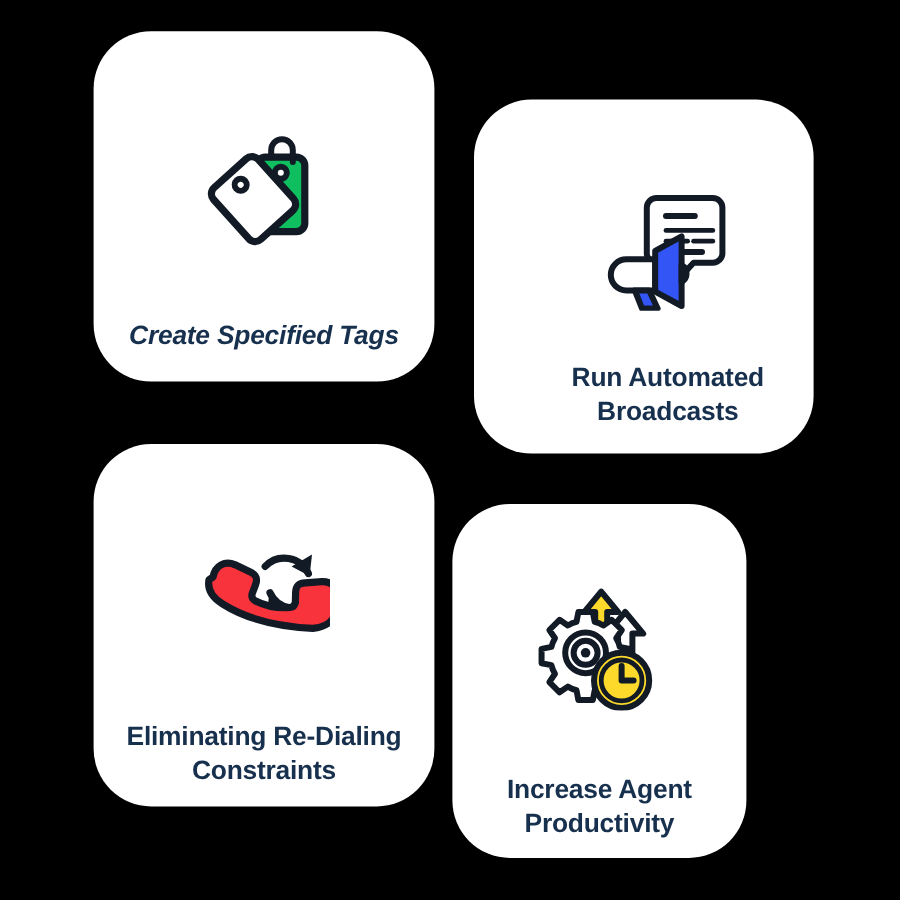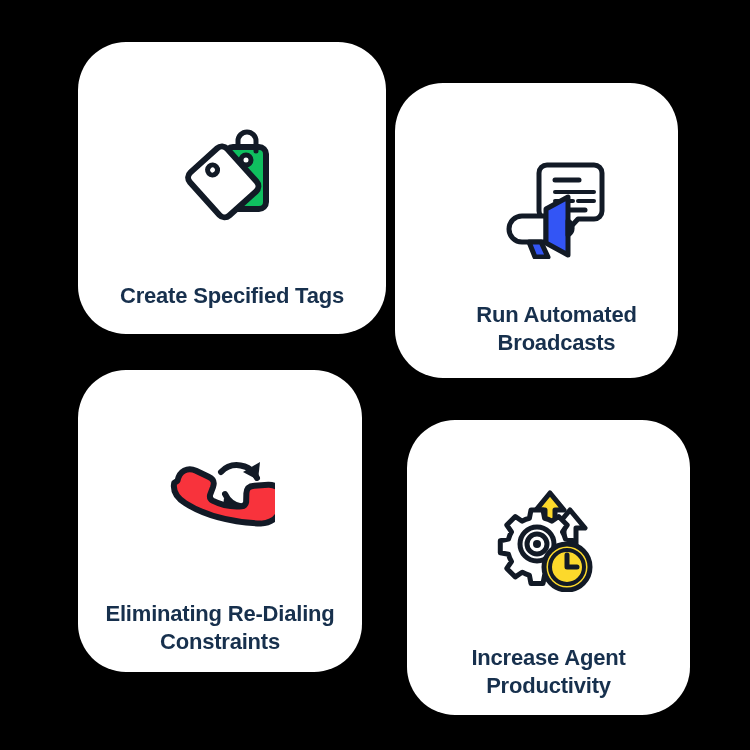--- a/index.html
+++ b/index.html
@@ -24,27 +24,27 @@
     position: absolute;
     background: #ffffff;
     border-radius: 48px;
     display: flex;
     flex-direction: column;
     align-items: center;
     box-sizing: border-box;
     overflow: hidden;
   }
   
-  .card-1 { left: 78px;  top: 42px;  width: 308px; height: 292px; }
+  .card-1 { left: 78px;  top: 26px;  width: 284px; height: 292px; font-style: italic; }
   
   .card-2 { left: 395px; top: 83px;  width: 283px; height: 295px; padding-left: 40px; }
   
   .card-3 { left: 78px;  top: 370px; width: 284px; height: 302px; }
   
-  .card-4 { left: 407px; top: 420px; width: 283px; height: 295px; }
+  .card-4 { left: 377px; top: 420px; width: 245px; height: 295px; }
 
   .icon-wrap {
     display: flex;
     align-items: center;
     justify-content: center;
     width: 100%;
   }
   .card-1 .icon-wrap { height: 150px; margin-top: 56px; }
   .card-2 .icon-wrap { height: 140px; margin-top: 52px; }
   .card-3 .icon-wrap { height: 140px; margin-top: 52px; }

